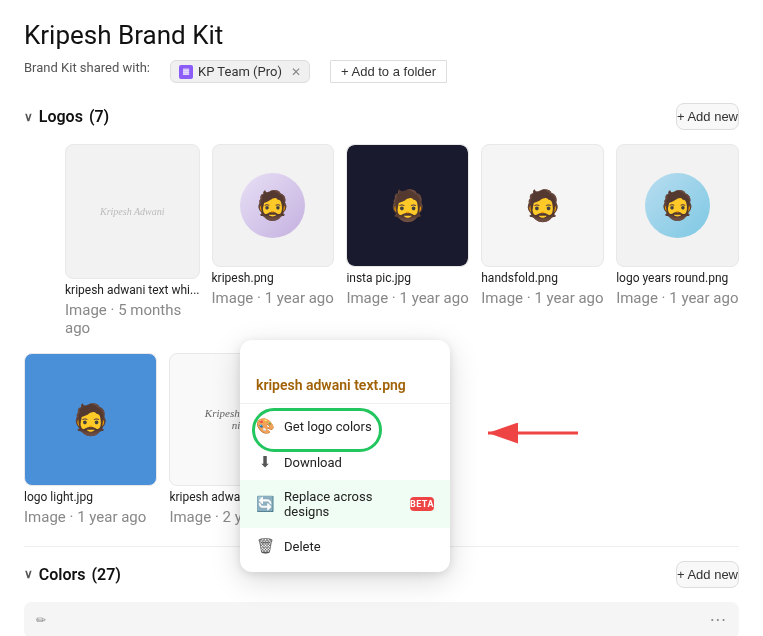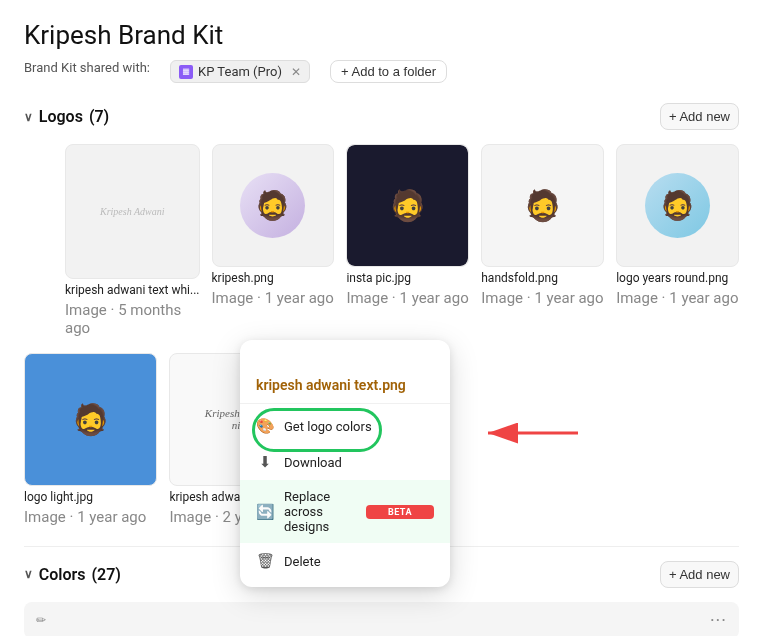--- a/index.html
+++ b/index.html
@@ -57,21 +57,21 @@
       cursor: pointer;
       color: #888;
       margin-left: 4px;
       font-size: 12px;
     }
     .add-folder-btn {
       display: flex;
       align-items: center;
       gap: 4px;
       border: 1px solid #ddd;
-      border-radius: 8px;
+      border-radius: 1px;
       padding: 3px 10px;
       font-size: 13px;
       color: #333;
       cursor: pointer;
       background: #fff;
     }
     .section-header {
       display: flex;
       align-items: center;
       justify-content: space-between;
@@ -88,21 +88,21 @@
     .chevron {
       font-size: 12px;
       color: #555;
     }
     .add-new-btn {
       display: flex;
       align-items: center;
       gap: 4px;
       border: 1px solid #ddd;
       border-radius: 8px;
-      padding: 5px 8px;
+      padding: 5px 0;
       font-size: 13px;
       color: #333;
       cursor: pointer;
       background: #f8f8f8;
     }
     .logos-grid {
       display: grid;
       grid-template-columns: repeat(5, 1fr);
       gap: 12px;
       margin-bottom: 16px;
@@ -259,21 +259,21 @@
       font-size: 15px;
       color: #555;
       width: 18px;
       text-align: center;
     }
     .beta-badge {
       background: #ef4444;
       color: white;
       font-size: 9px;
       font-weight: 700;
-      padding: 2px 22px;
+      padding: 2px 0;
       border-radius: 4px;
       letter-spacing: 0.5px;
       margin-left: 4px;
     }
     
     .red-arrow {
       position: absolute;
       top: 408px;
       left: 468px;
       z-index: 200;

